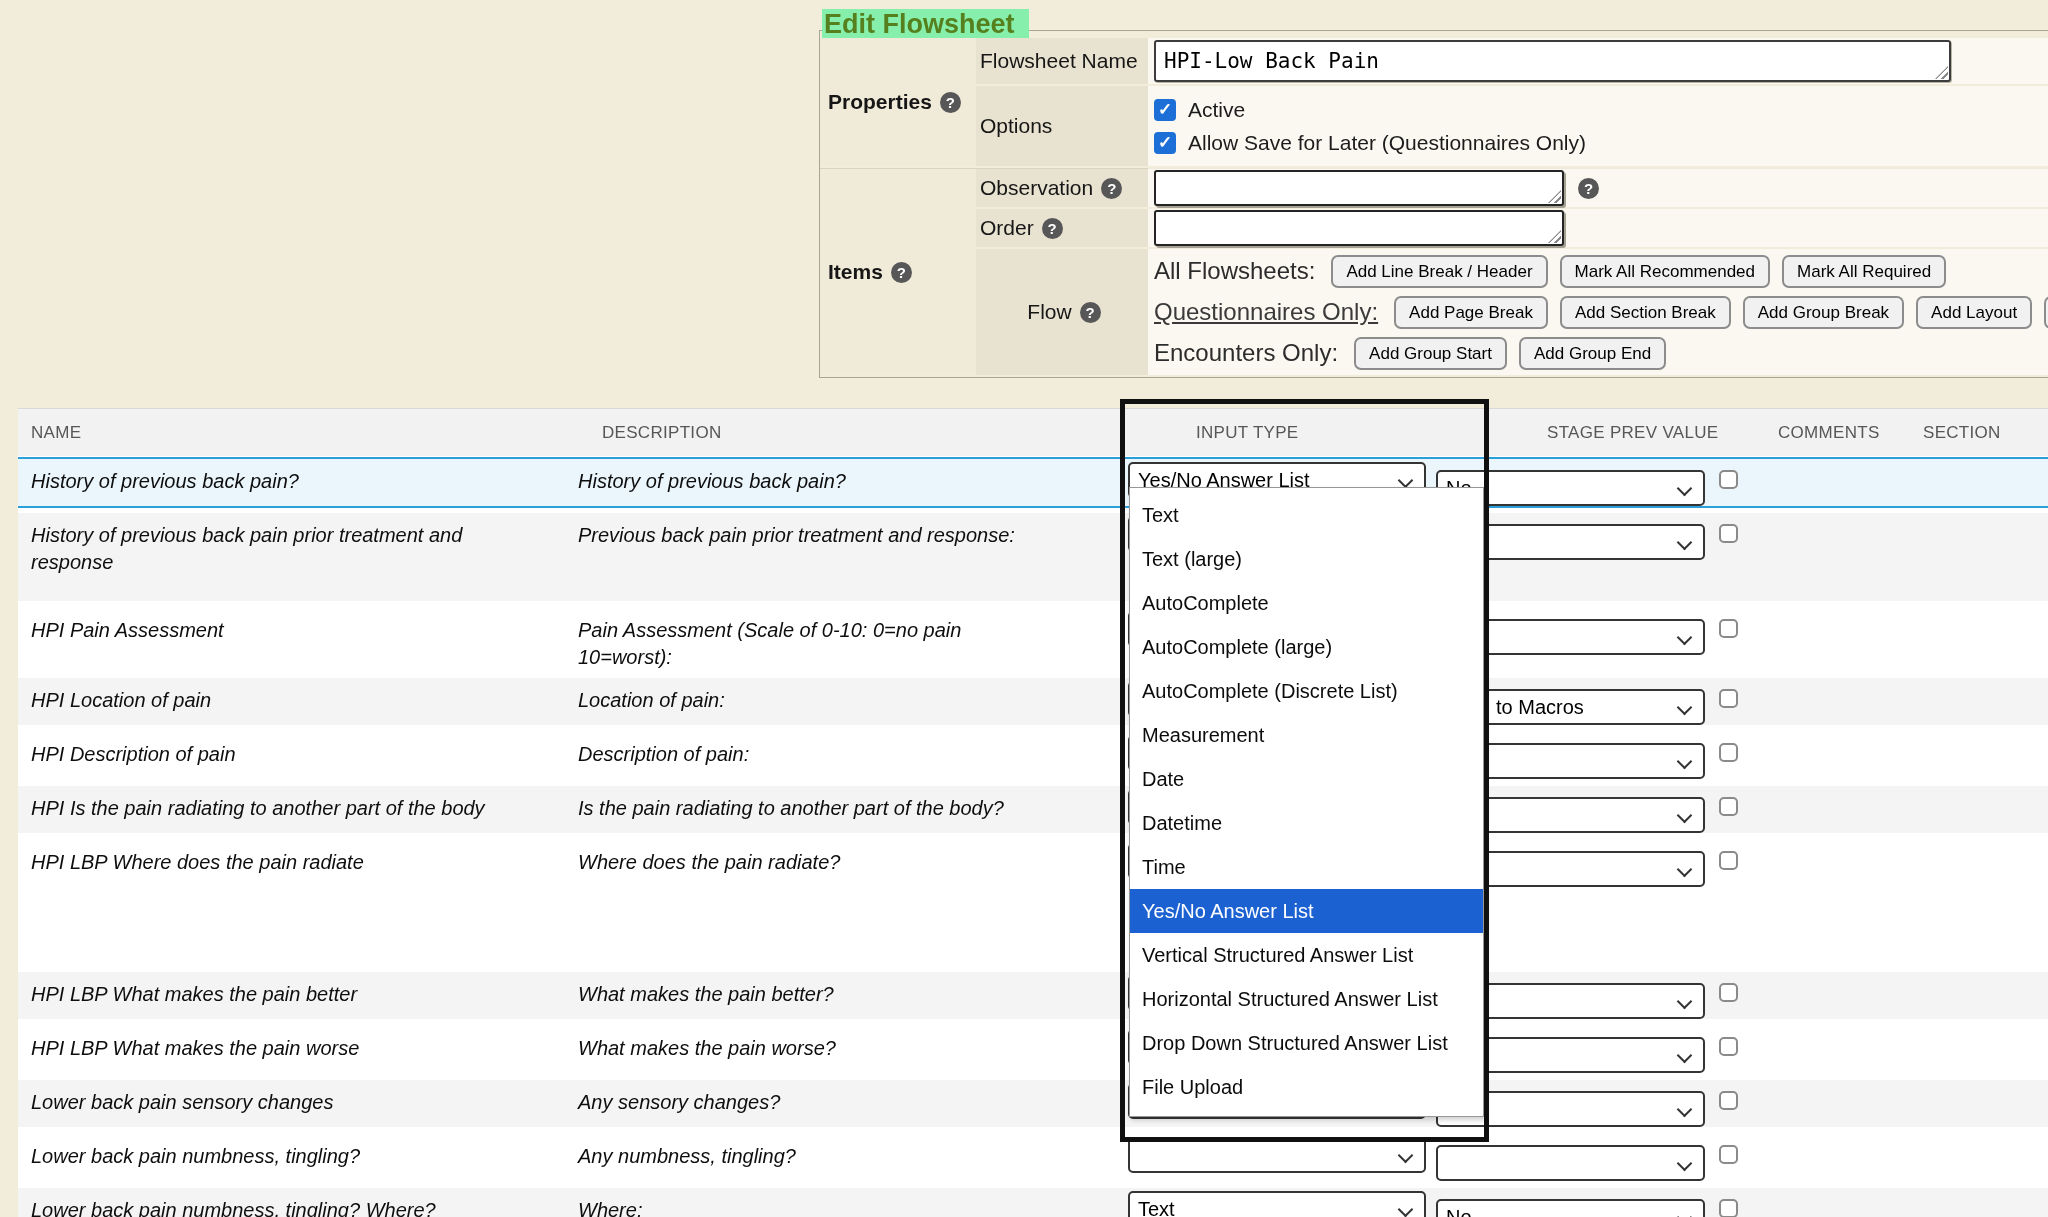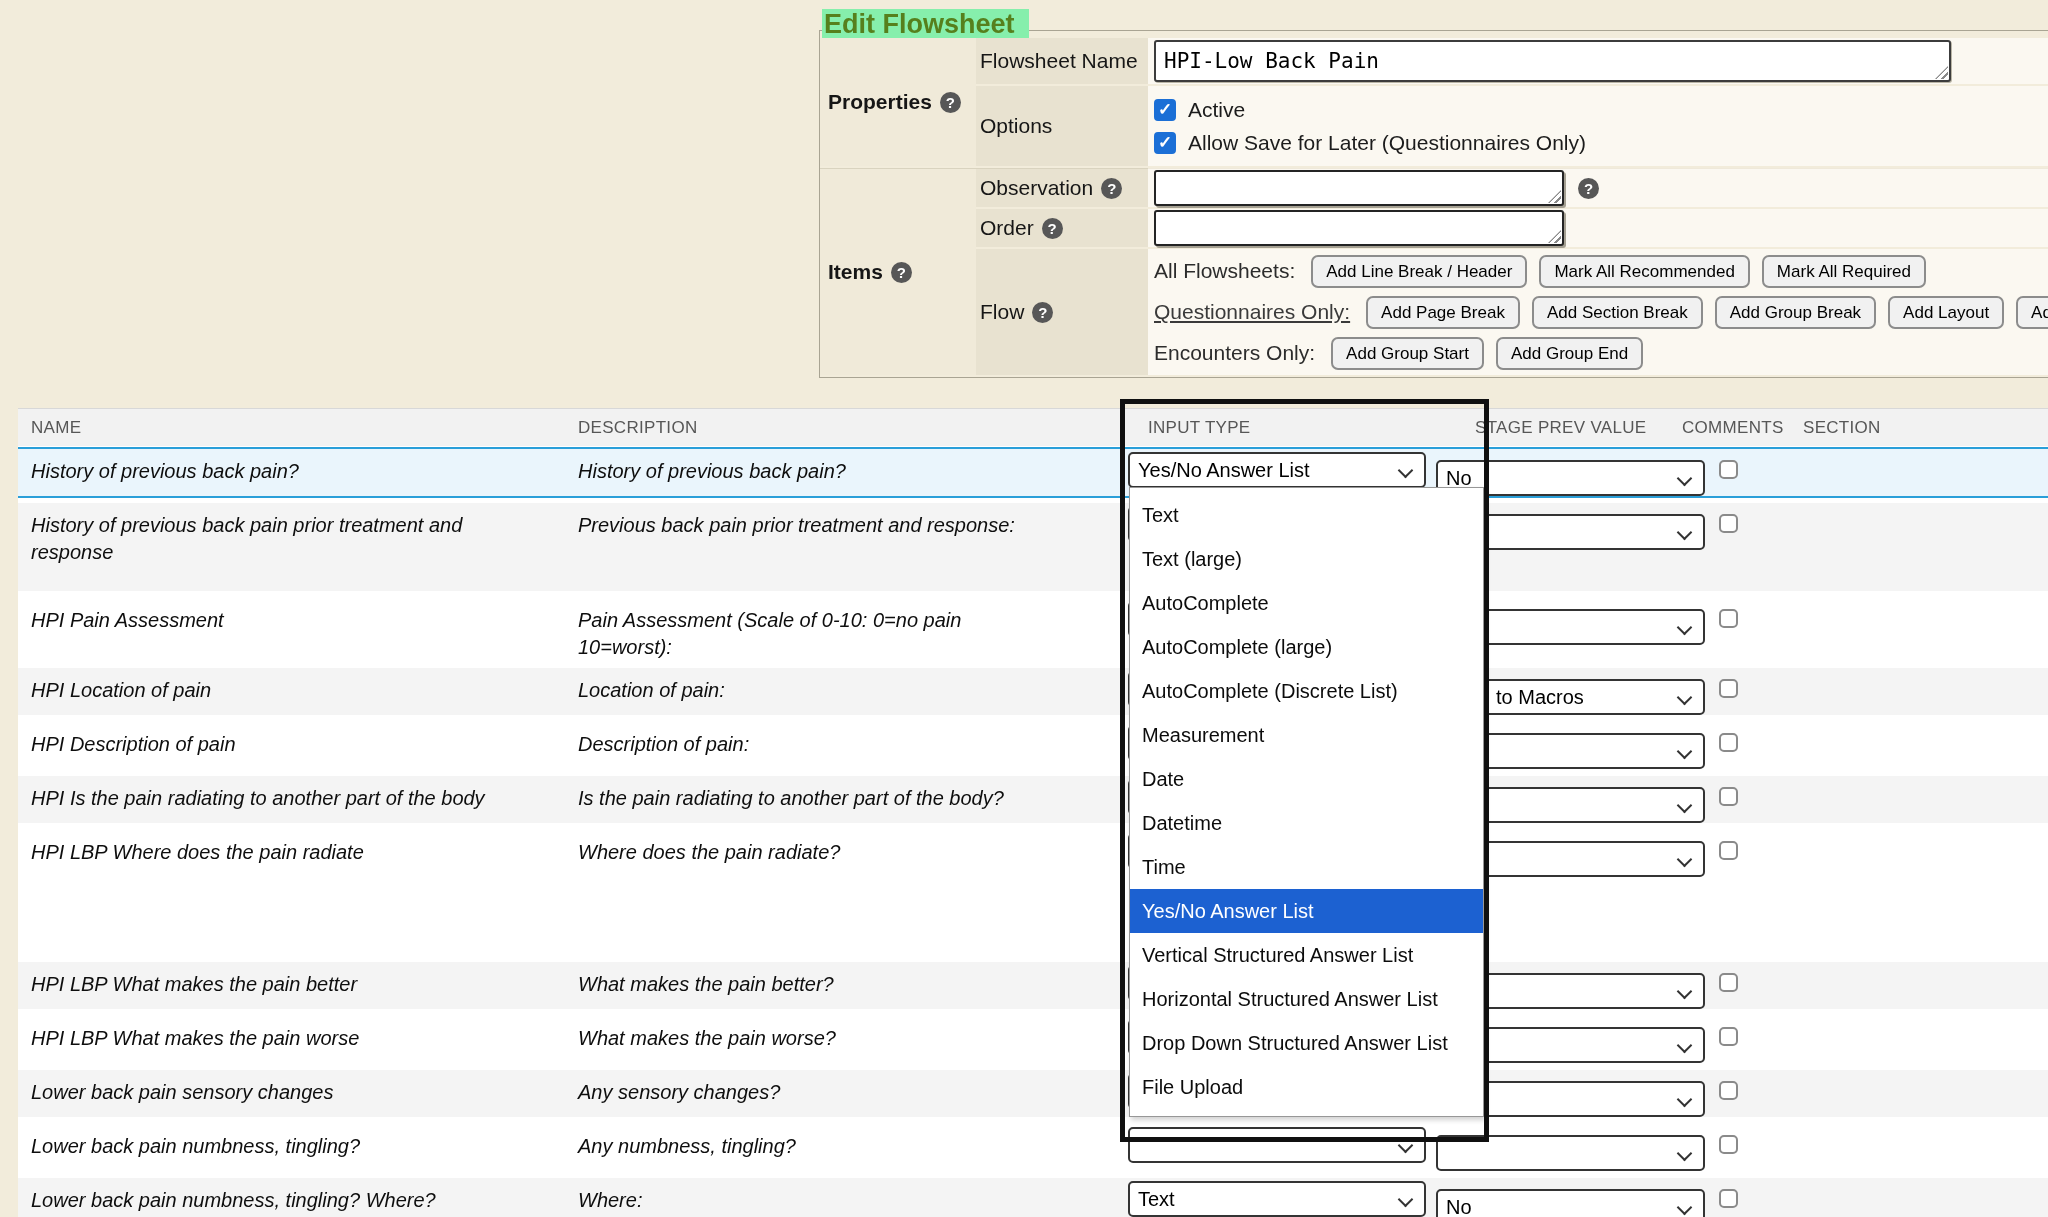--- a/index.html
+++ b/index.html
@@ -32,31 +32,31 @@
     background:repeating-linear-gradient(135deg,transparent 0 3px,#8a8a8a 3px 5px);
     clip-path:polygon(100% 0,100% 100%,0 100%);}
   .optlist{display:flex;flex-direction:column;gap:9px;padding:6px 0;}
   .optrow{display:flex;align-items:center;gap:12px;font-size:21px;color:#1c1c1c;}
   .cb{width:22px;height:22px;border-radius:4px;border:2px solid #7c7c7c;background:#fff;
     box-sizing:border-box;flex:0 0 auto;display:flex;align-items:center;justify-content:center;}
   .cb.checked{background:#1b6fd6;border-color:#1b6fd6;color:#fff;font-size:17px;font-weight:bold;}
   .cb.small{width:19px;height:19px;border-width:2px;border-radius:5px;border-color:#8a8a8a;}
   .flowrows{display:flex;flex-direction:column;gap:8px;padding:4px 0;width:100%;}
   .flowrow{display:flex;align-items:center;gap:12px;}
-  .flabel{font-size:21px;color:#2c2c2c;margin-right:4px;white-space:nowrap;}
+  .flabel{font-size:24px;color:#2c2c2c;margin-right:4px;white-space:nowrap;}
   .flabel.u{text-decoration:underline;color:#3a3a3a;}
   .btn{font-family:"Liberation Sans",sans-serif;font-size:17px;color:#000;background:#f1f1f1;
     border:2px solid #8c8c8c;border-radius:7px;padding:4px 13px;white-space:nowrap;line-height:21px;}
 
   
   .panel{position:absolute;left:18px;top:408px;right:0;bottom:0;background:#fff;
     border-top:1px solid #d8d8d8;}
   .thead{display:grid;grid-template-columns:547px 550px 308px 246px 93px 1fr;
-    padding-left:13px;background:#f2f2f2;height:37px;align-items:center;
-    font-size:17px;color:#575757;letter-spacing:.3px;}
+    padding-left:13px;background:#f2f2f2;height:47px;align-items:center;
+    font-size:17px;color:#575757;letter-spacing:.3px;gap:24px;}
   .th2{padding-left:20px;} .th3{padding-left:39px;}.th5{padding-left:28px;}
   #rows{padding-top:1px;}
   .row{display:grid;grid-template-columns:547px 550px 308px 246px 93px 1fr;
     padding-left:13px;align-items:start;margin-bottom:7px;min-height:42px;
     font-size:20px;color:#0e0e0e;}
   .row .c-name,.row .c-desc{padding-top:9px;line-height:27px;white-space:pre-line;padding-right:26px;font-style:italic;}
   .row.gray{background:#f4f4f4;}
   .row.sel{background:#eaf5fc;border-top:2px solid #2a9fd9;border-bottom:2px solid #2a9fd9;
     margin-bottom:5px;}
   #rows .row:nth-child(1){min-height:46px;}
@@ -141,21 +141,21 @@
         <span>Order</span>
         <span class="qicon">?</span>
       </div>
       <div class="cellC h-io" style="grid-column:3;grid-row:4;">
         <div class="ta small">
           <span></span>
           <span class="grip"></span>
         </div>
       </div>
 
-      <div class="cellB h-flow" style="grid-column:2;grid-row:5;">
+      <div class="cellB h-flow" style="grid-column:2;grid-row:5;justify-content:center;">
         <span>Flow</span>
         <span class="qicon">?</span>
       </div>
       <div class="cellC h-flow" style="grid-column:3;grid-row:5;">
         <div class="flowrows" id="flowrows">
             <div class="flowrow">
               <span class="flabel">All Flowsheets:</span>
               <button class="btn">Add Line Break / Header</button>
               <button class="btn">Mark All Recommended</button>
               <button class="btn">Mark All Required</button>

